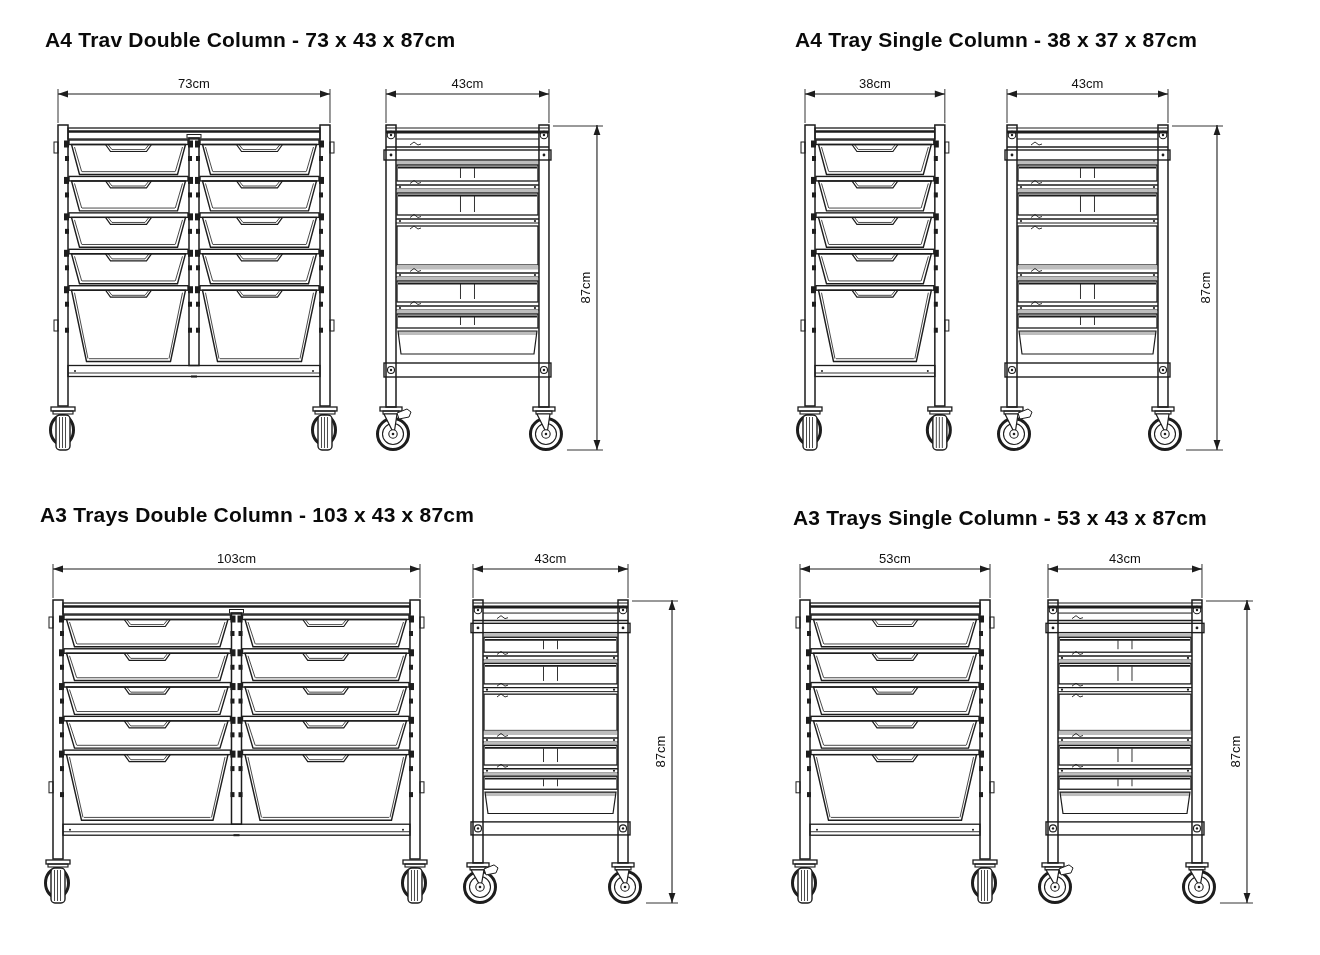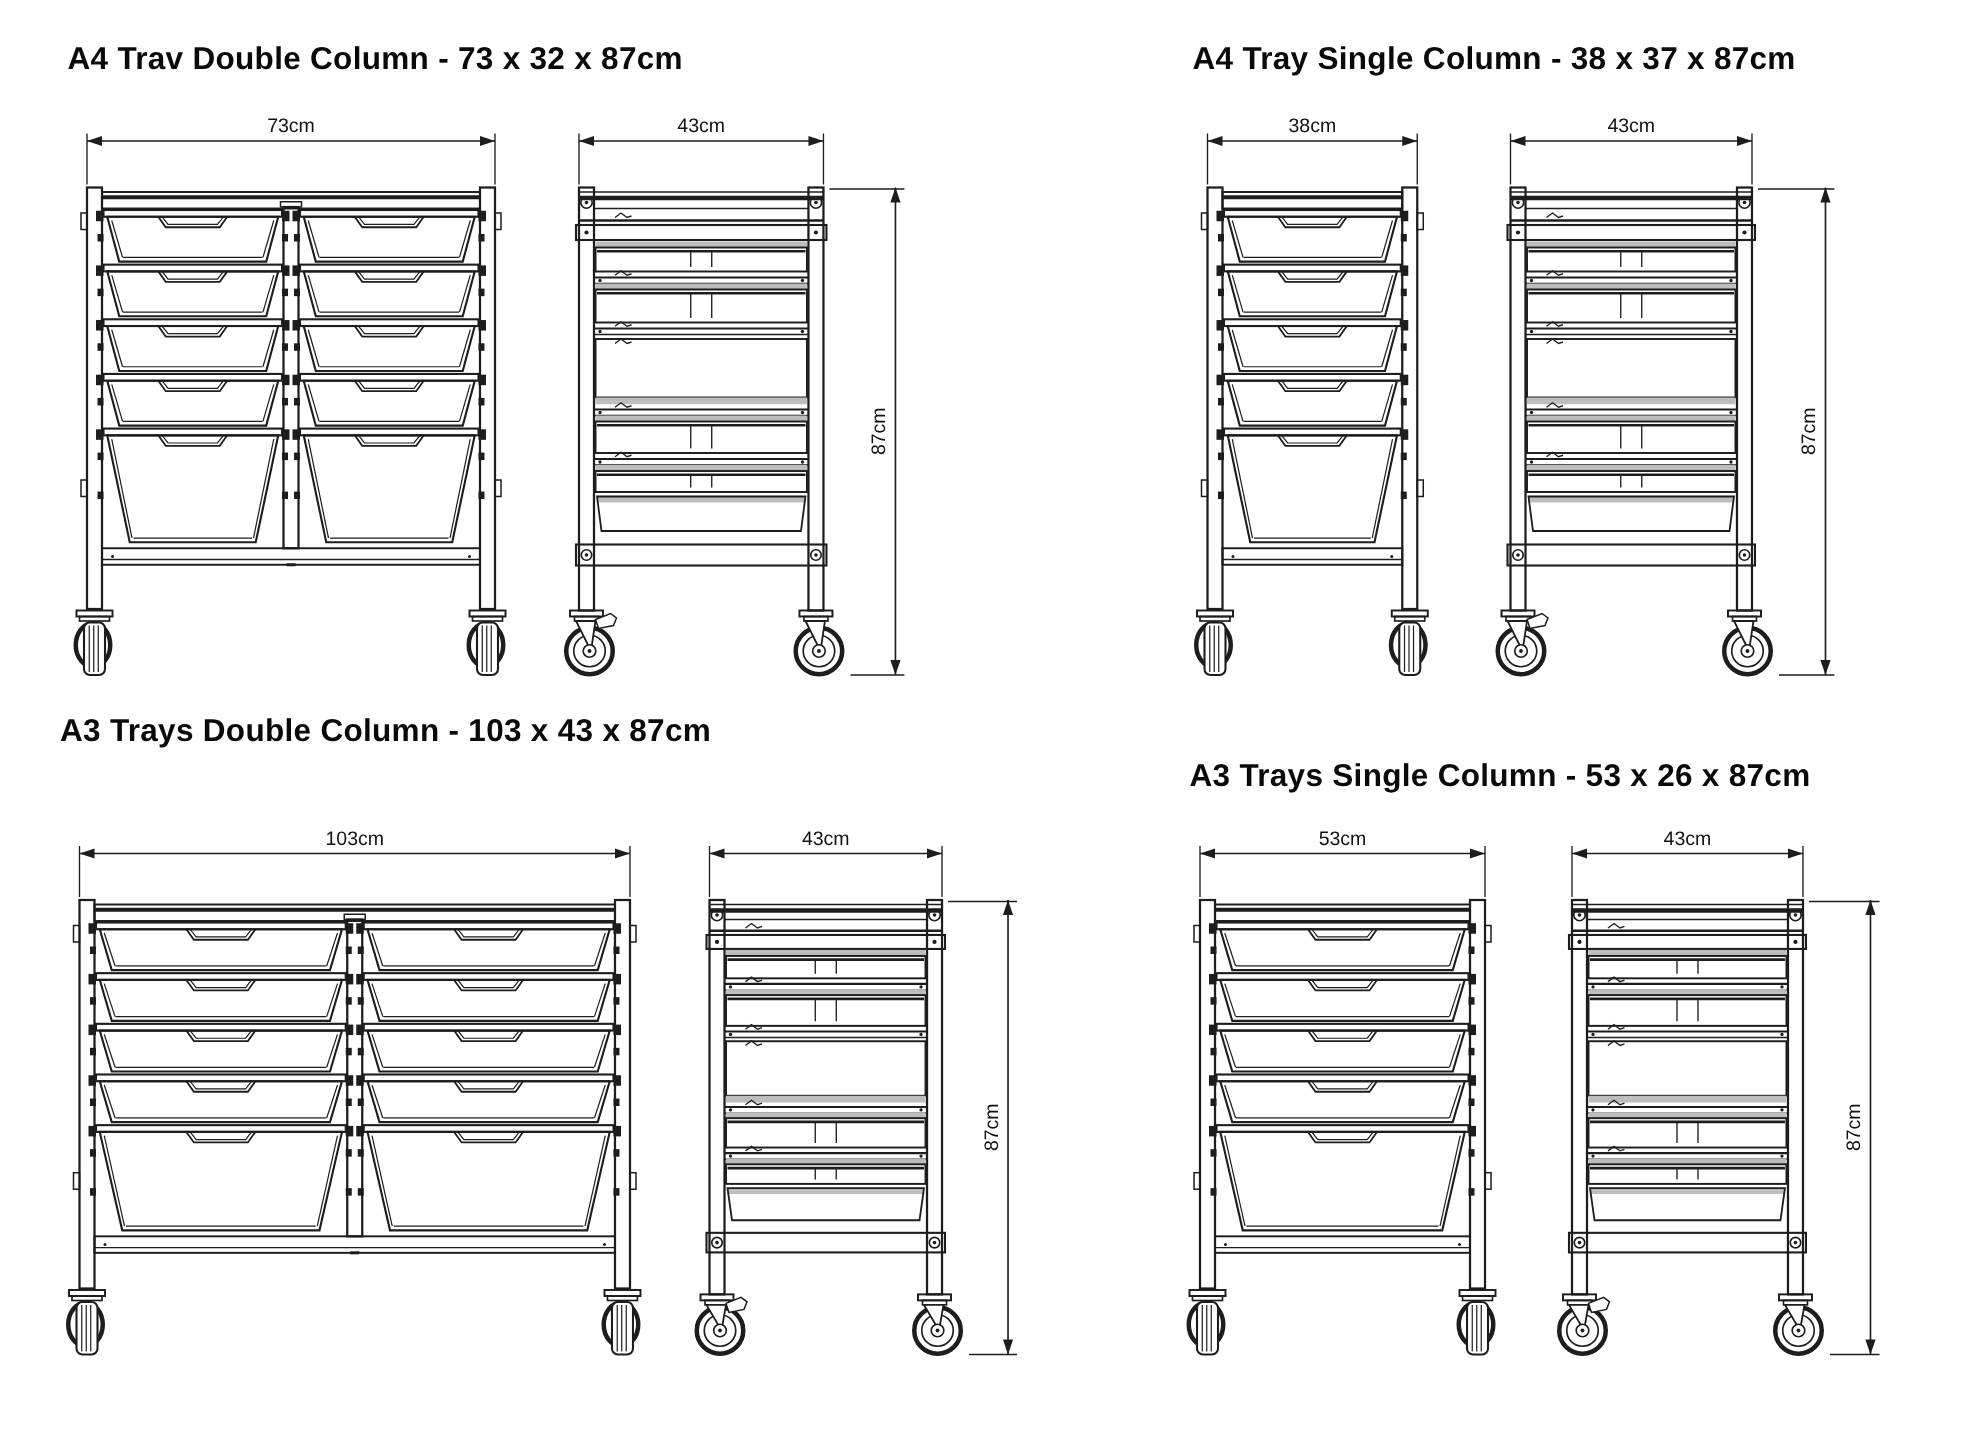--- a/index.html
+++ b/index.html
@@ -3,29 +3,29 @@
 <meta charset="utf-8">
 <style>
   html,body{margin:0;padding:0;background:#ffffff;}
   .canvas{position:relative;width:1320px;height:955px;background:#fff;
           font-family:"Liberation Sans",sans-serif;overflow:hidden;}
   .panel-title{position:absolute;margin:0;font-size:21px;font-weight:700;
                color:#0a0a0a;letter-spacing:.2px;white-space:nowrap;
                font-family:"Liberation Sans",sans-serif;}
   svg.view{position:absolute;overflow:visible;}
   #t0{left:45px;top:28px;}  #t1{left:795px;top:28px;}
-  #t2{left:40px;top:476px;} #t3{left:793px;top:506px;}
+  #t2{left:40px;top:503px;} #t3{left:793px;top:506px;}
 </style>
 </head>
 <body>
 
 <div class="canvas">
 
   <section>
-    <h2 id="t0" class="panel-title">A4 Trav Double Column - 73 x 32 x 87cm</h2>
+    <h2 id="t0" class="panel-title">A4 Trav Double Column - 73 x 43 x 87cm</h2>
     <svg id="f0" class="view" width="300" height="398" style="left: 40px; top: 72px;">
         <line x1="18" y1="22" x2="289.998" y2="22" stroke="#1d1d1d" stroke-width="1.1"></line>
         <polygon points="18,22 28,18.6 28,25.4" fill="#1d1d1d" stroke="none" stroke-width="0"></polygon>
         <polygon points="289.998,22 279.998,18.6 279.998,25.4" fill="#1d1d1d" stroke="none" stroke-width="0"></polygon>
         <line x1="18" y1="17" x2="18" y2="51" stroke="#1d1d1d" stroke-width="0.9"></line>
         <line x1="289.998" y1="17" x2="289.998" y2="51" stroke="#1d1d1d" stroke-width="0.9"></line>
         <text text-anchor="middle" font-size="13" fill="#111111" font-family="&quot;Liberation Sans&quot;,sans-serif" x="153.999" y="16">73cm</text>
         <rect x="18" y="53" width="10" height="281" rx="0" fill="none" stroke="#1d1d1d" stroke-width="1.5"></rect>
         <rect x="279.998" y="53" width="10" height="281" rx="0" fill="none" stroke="#1d1d1d" stroke-width="1.5"></rect>
         <rect x="14" y="70" width="4" height="11" rx="0" fill="none" stroke="#1d1d1d" stroke-width="1"></rect>
@@ -695,21 +695,21 @@
         <rect x="165.015" y="318.91076923076923" width="16" height="3" rx="0" fill="none" stroke="#1d1d1d" stroke-width="1.1"></rect>
         <circle cx="175.015" cy="339" r="15.5" fill="none" stroke="#1d1d1d" stroke-width="3"></circle>
         <circle cx="175.015" cy="339" r="10.5" fill="none" stroke="#1d1d1d" stroke-width="1.1"></circle>
         <polygon points="166.015,321.91076923076923 179.015,321.91076923076923 176.015,339" fill="#fff" stroke="#1d1d1d" stroke-width="1.2"></polygon>
         <circle cx="175.015" cy="339" r="4.2" fill="#fff" stroke="#1d1d1d" stroke-width="1.1"></circle>
         <circle cx="175.015" cy="339" r="1.3" fill="#1d1d1d" stroke="none"></circle>
       </svg>
   </section>
 
   <section>
-    <h2 id="t3" class="panel-title">A3 Trays Single Column - 53 x 26 x 87cm</h2>
+    <h2 id="t3" class="panel-title">A3 Trays Single Column - 53 x 43 x 87cm</h2>
     <svg id="f3" class="view" width="215" height="392" style="left: 788px; top: 548px;">
         <line x1="12" y1="21" x2="202.005" y2="21" stroke="#1d1d1d" stroke-width="1.1"></line>
         <polygon points="12,21 22,17.6 22,24.4" fill="#1d1d1d" stroke="none" stroke-width="0"></polygon>
         <polygon points="202.005,21 192.005,17.6 192.005,24.4" fill="#1d1d1d" stroke="none" stroke-width="0"></polygon>
         <line x1="12" y1="16" x2="12" y2="50" stroke="#1d1d1d" stroke-width="0.9"></line>
         <line x1="202.005" y1="16" x2="202.005" y2="50" stroke="#1d1d1d" stroke-width="0.9"></line>
         <text text-anchor="middle" font-size="13" fill="#111111" font-family="&quot;Liberation Sans&quot;,sans-serif" x="107.0025" y="15">53cm</text>
         <rect x="12" y="52" width="10" height="259" rx="0" fill="none" stroke="#1d1d1d" stroke-width="1.5"></rect>
         <rect x="192.005" y="52" width="10" height="259" rx="0" fill="none" stroke="#1d1d1d" stroke-width="1.5"></rect>
         <rect x="8" y="69" width="4" height="11" rx="0" fill="none" stroke="#1d1d1d" stroke-width="1"></rect>

